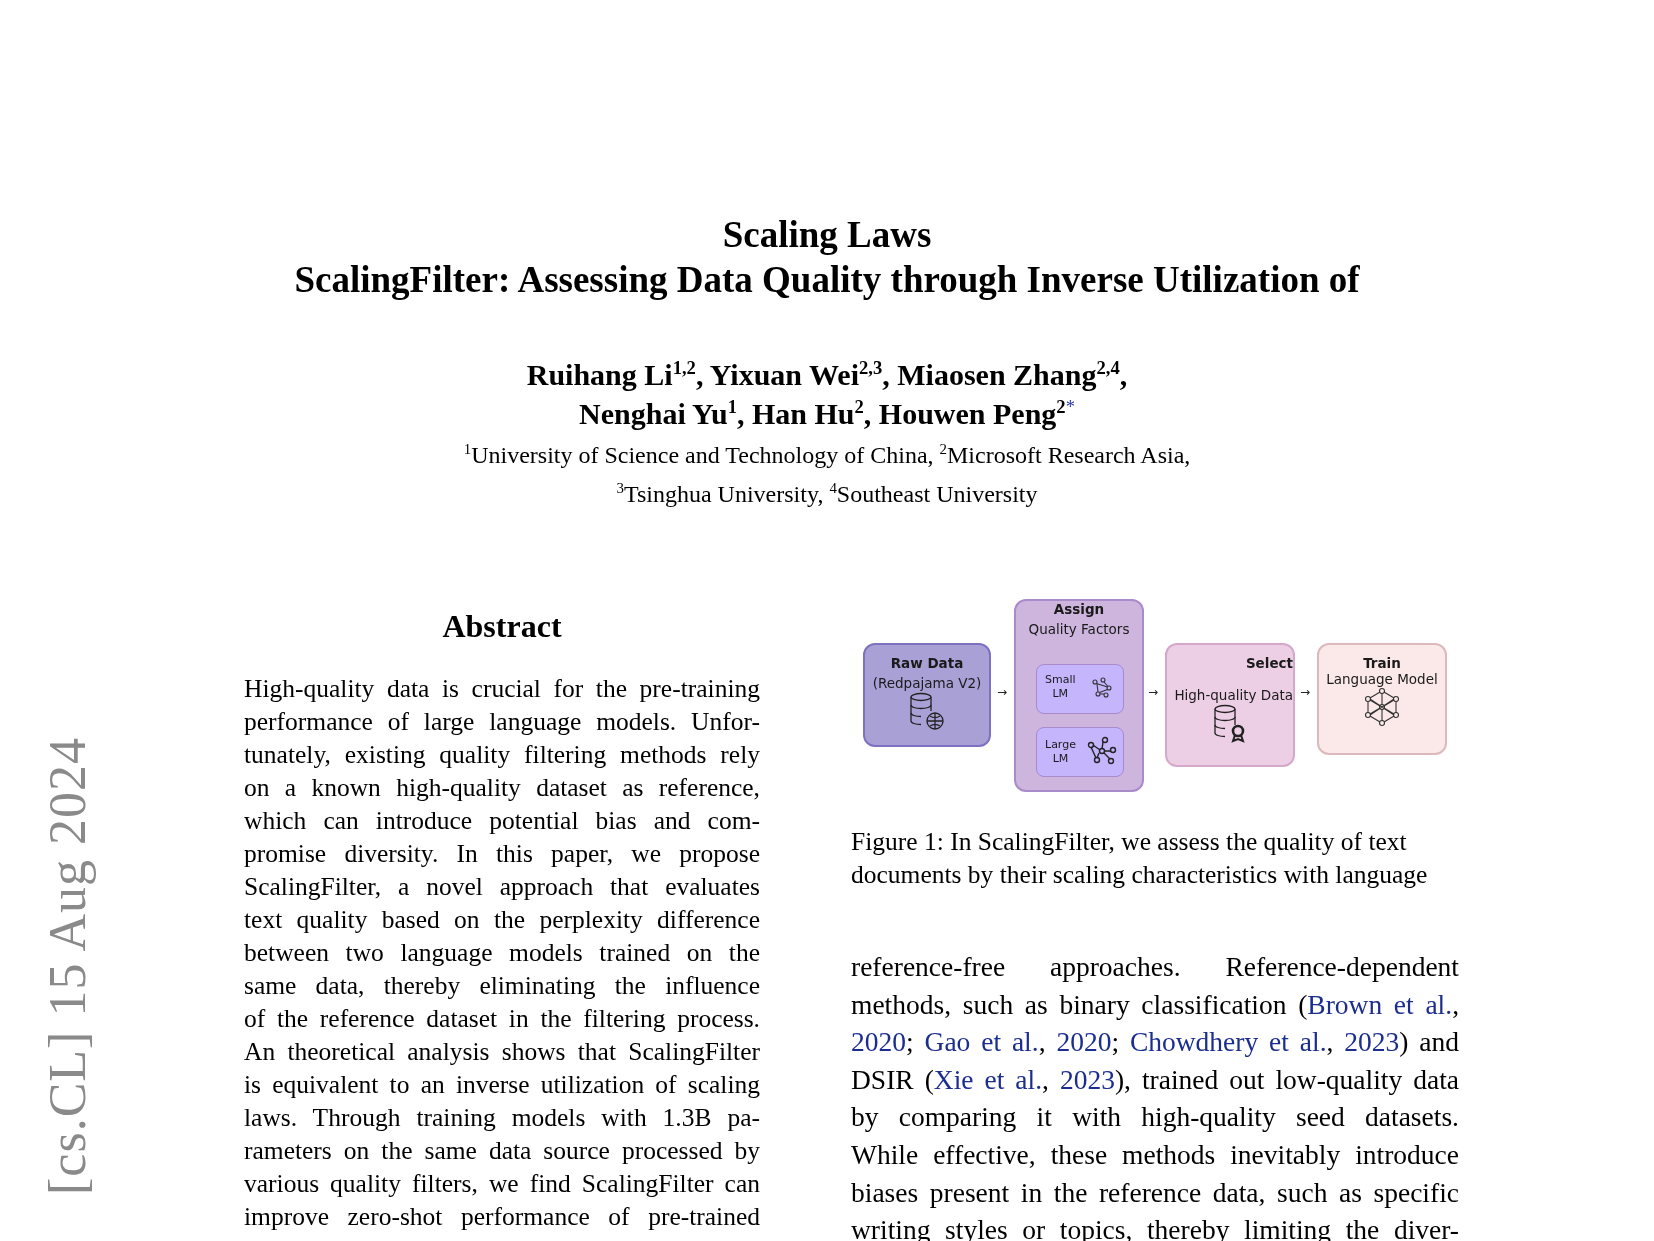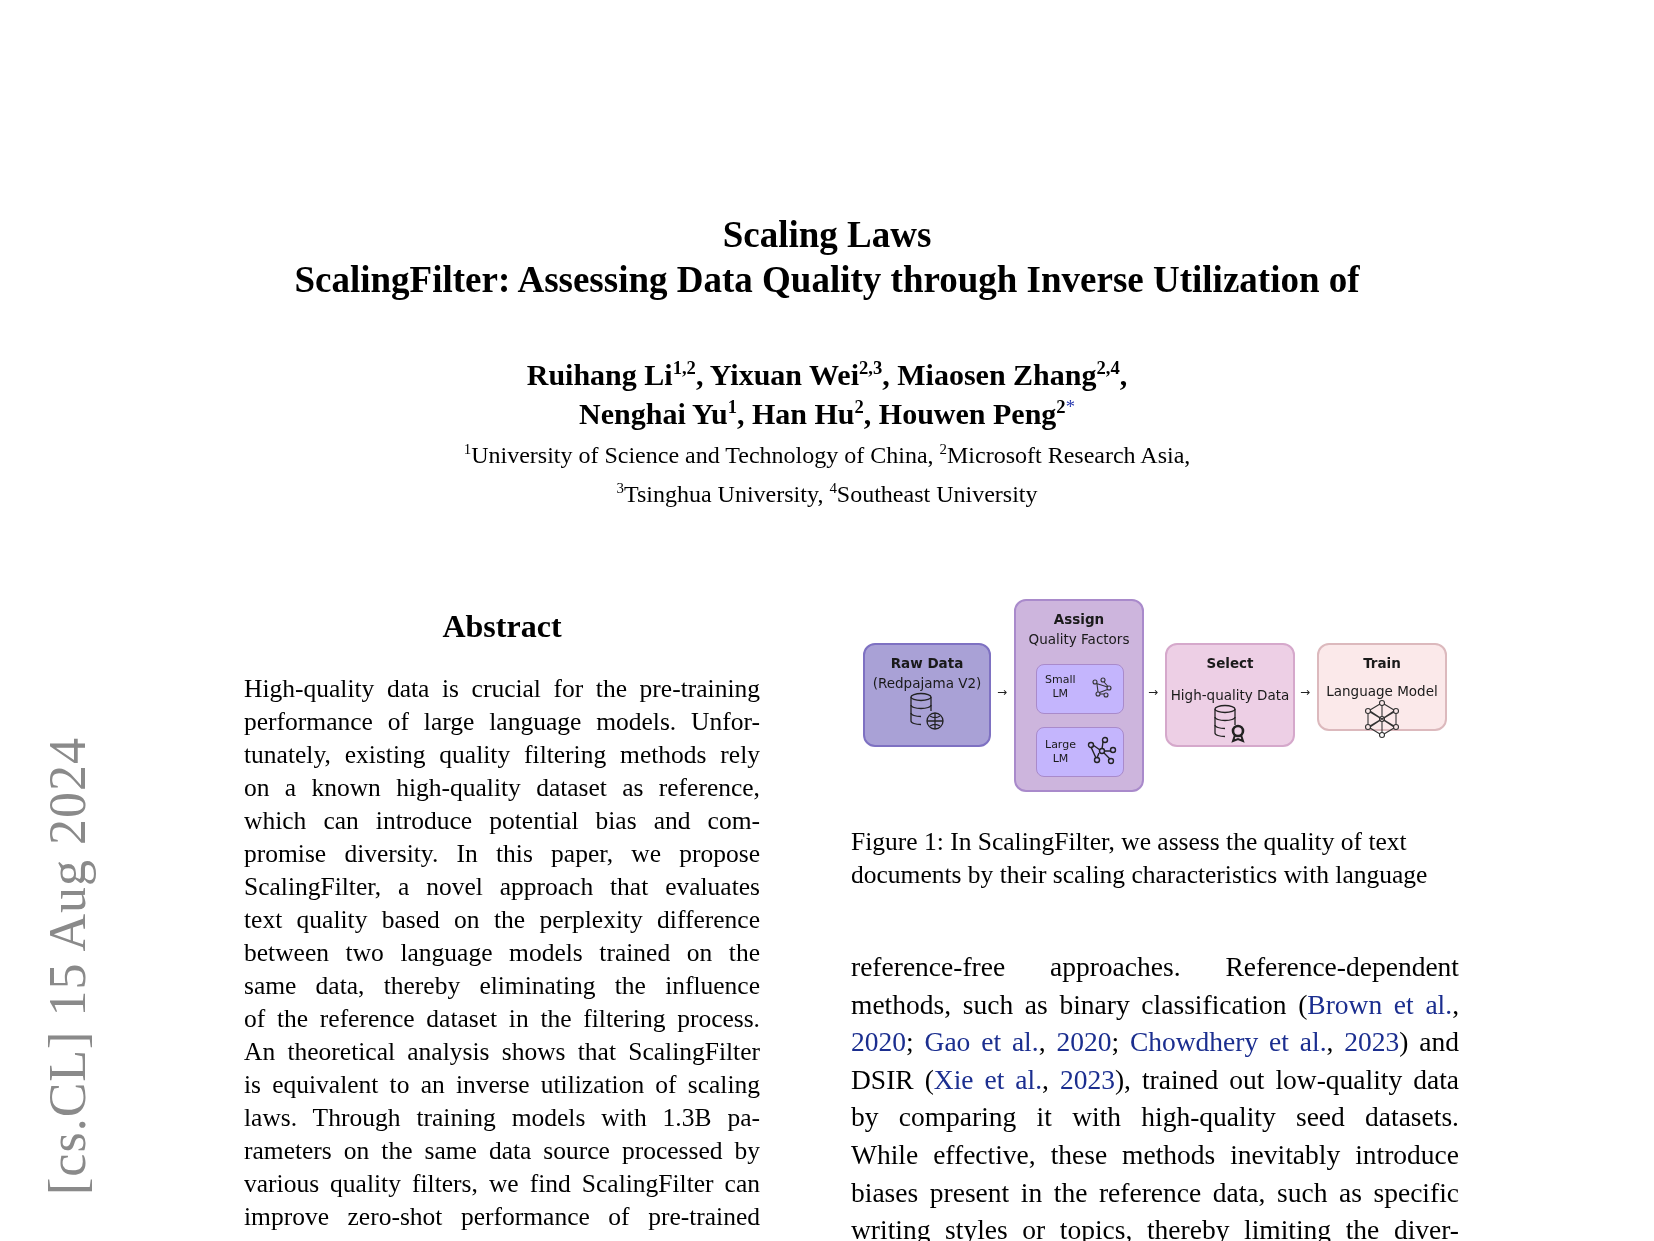--- a/index.html
+++ b/index.html
@@ -13,22 +13,22 @@
   .abstract-head { position:absolute; left:244px; width:516px; top:608px; text-align:center; font-weight:bold; font-size:32px; }
   .abstract { position:absolute; left:244px; width:516px; top:672px; font-size:25.5px; line-height:33px; text-align:justify; }
   .abstract .ln { display:block; text-align:justify; text-align-last:justify; white-space:nowrap; }
   .figure { position:absolute; left:855px; top:597px; width:600px; height:200px; }
   .box { position:absolute; border-radius:12px; box-sizing:border-box; text-align:center; font-family:"DejaVu Sans", sans-serif; color:#1a1a1a; }
   .box .hd { font-weight:bold; font-size:13.5px; }
   .box .sub { font-size:13.5px; }
   .raw { left:8px; top:46px; width:128px; height:104px; background:#a9a1d6; border:2px solid #7e71c2; }
   .assign { left:159px; top:2px; width:130px; height:193px; background:#cdb5dd; border:2px solid #a98acb; }
   .inner { position:absolute; left:20px; width:88px; height:50px; background:#c4b5fd; border:1.5px solid #a98acb; border-radius:8px; box-sizing:border-box; font-size:11px; }
-  .select { left:310px; top:46px; width:130px; height:104px; background:#edcfe5; border:2px solid #d5a8cb; }
-  .train { left:462px; top:46px; width:130px; height:88px; background:#fbe9ea; border:2px solid #dcb9bd; }
+  .select { left:310px; top:46px; width:130px; height:124px; background:#edcfe5; border:2px solid #d5a8cb;text-align:right; }
+  .train { left:462px; top:46px; width:130px; height:112px; background:#fbe9ea; border:2px solid #dcb9bd; }
   .arrow { position:absolute; font-size:12px; color:#222; font-family:"DejaVu Sans", sans-serif; }
   .caption { position:absolute; left:851px; width:608px; top:825px; font-size:25.5px; line-height:33px; }
   .body2 { position:absolute; left:851px; width:608px; top:948px; font-size:27.5px; line-height:37.6px; }
   .body2 .ln { display:block; text-align:justify; text-align-last:justify; white-space:nowrap; }
   .cite { color:#1b2e8f; }
   svg { display:block; margin:0 auto; }
 </style>
 </head>
 <body>
 
@@ -95,21 +95,21 @@
         <path d="M6 6v24c0 2 4.5 3.5 10 3.5M26 6v14"></path>
         <path d="M6 14c0 2 4.5 3.5 10 3.5s10-1.5 10-3.5M6 22c0 2 4.5 3.5 10 3.5"></path>
         <circle cx="30" cy="30" r="8"></circle>
           <path d="M22 30h16M30 22v16M25 25c3 2 7 2 10 0M25 35c3-2 7-2 10 0"></path>
       </svg>
     </span>
   </div>
   <div class="arrow" style="left:142px; top:88px">→</div>
 
   <div class="box assign">
-    <div class="hd" style="margin-top:10px">Assign</div>
+    <div class="hd" style="">Assign</div>
     <div class="sub" style="margin-top:4px">Quality Factors</div>
     <div class="inner" style="top:63px">
       <div style="position:absolute; left:8px; top:8px; line-height:14px;">
         <div>Small</div>
         <div>LM</div>
       </div>
       <span style="position:absolute; right:10px; top:12px">
         <svg width="22" height="22" viewBox="0 0 22 22" fill="none" stroke="#333" stroke-width="1.1">
           <circle cx="4" cy="5" r="2"></circle>
             <circle cx="12" cy="3" r="2"></circle>
@@ -150,21 +150,21 @@
         <path d="M5 14c0 2 4.5 3.5 10 3.5s10-1.5 10-3.5M5 22c0 2 4.5 3.5 10 3.5"></path>
         <circle cx="28" cy="28" r="5" stroke-width="2.6"></circle>
           <path d="M25 32l-2 6 5-2 5 2-2-6" stroke-width="2"></path>
       </svg>
     </span>
   </div>
   <div class="arrow" style="left:445px; top:88px">→</div>
 
   <div class="box train">
     <div class="hd" style="margin-top:10px">Train</div>
-    <div class="sub" style="margin-top:12px">Language Model</div>
+    <div class="sub" style="margin-top:0">Language Model</div>
     <span>
       <svg width="40" height="40" viewBox="0 0 40 40" fill="none" stroke="#333" stroke-width="1.1">
         <circle cx="20" cy="4" r="2.5"></circle>
           <circle cx="6" cy="12" r="2.5"></circle>
           <circle cx="34" cy="12" r="2.5"></circle>
           <circle cx="20" cy="20" r="2.5"></circle>
           <circle cx="6" cy="28" r="2.5"></circle>
           <circle cx="34" cy="28" r="2.5"></circle>
           <circle cx="20" cy="36" r="2.5"></circle>
         <path d="M20 6v12M8 13l10 6M32 13l-10 6M8 27l10-6M32 27l-10-6M20 22v12M6 14v12M34 14v12M8 11l10-6M32 11l-10-6M8 29l10 6M32 29l-10 6M8 12l24 16M32 12L8 28"></path>

